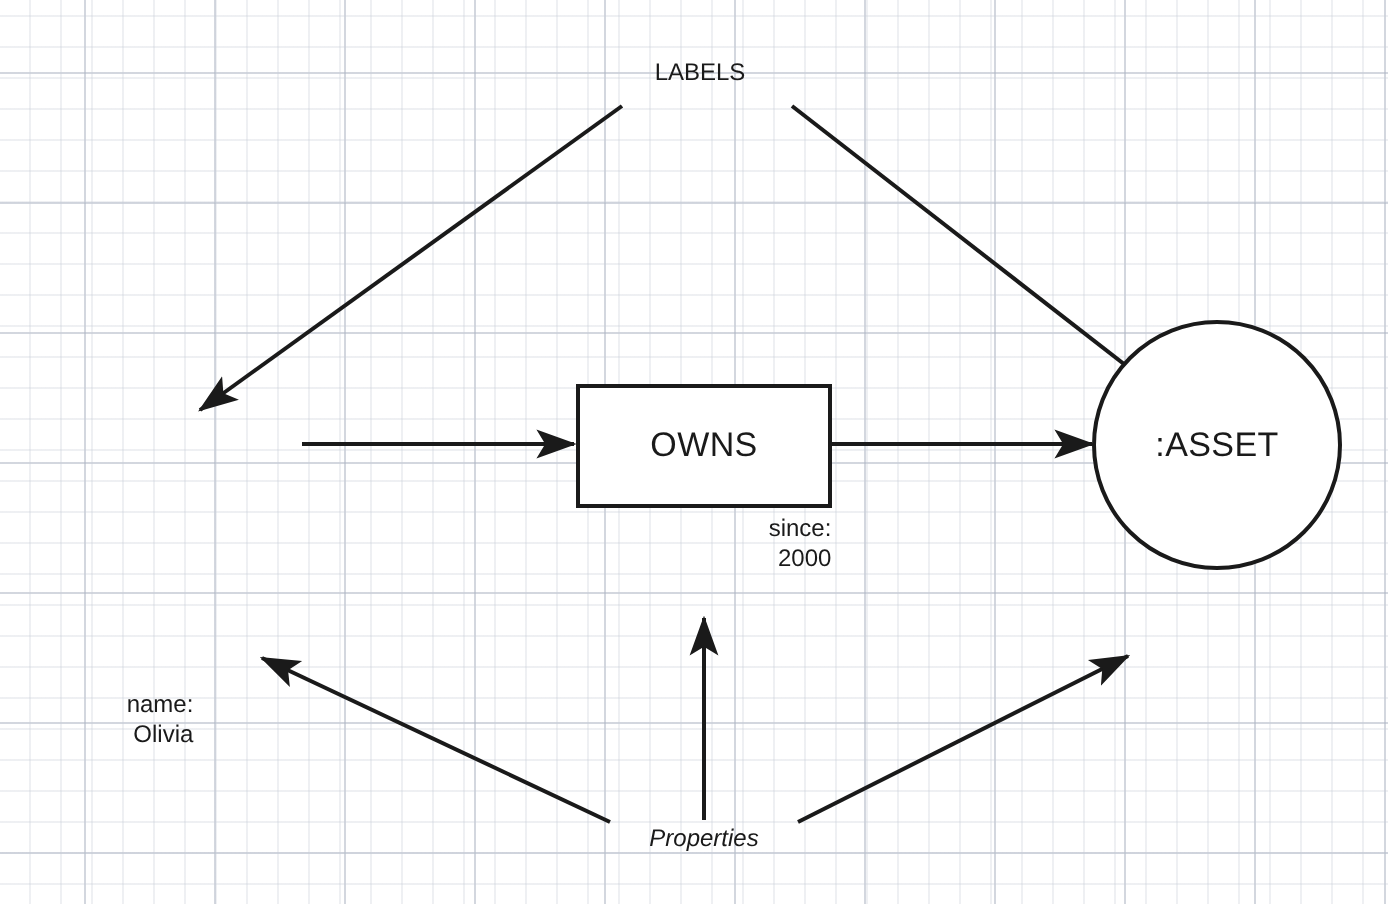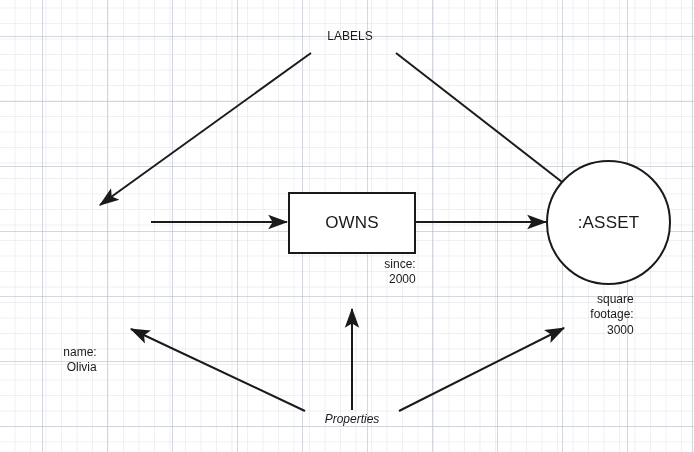--- a/index.html
+++ b/index.html
@@ -97,19 +97,16 @@
   <div class="node circle" style="left:546px; top:160px; width:125px; height:125px;">
     <span class="node-label">:ASSET</span>
   </div>
 
   <div class="free-text" style="left:80px; top:303px;margin-top:42px;">name:
 Olivia</div>
 
   <div class="free-text" style="left:352px; top:257px;margin-left:48px;">since:
 2000</div>
 
-  <div class="free-text" style="left:612px; top:292px;">square
-footage:
-3000</div>
 
   <div class="free-text" style="left:352px; top:412px;font-style:italic;">Properties</div>
 
 </div>
 
 </body></html>

